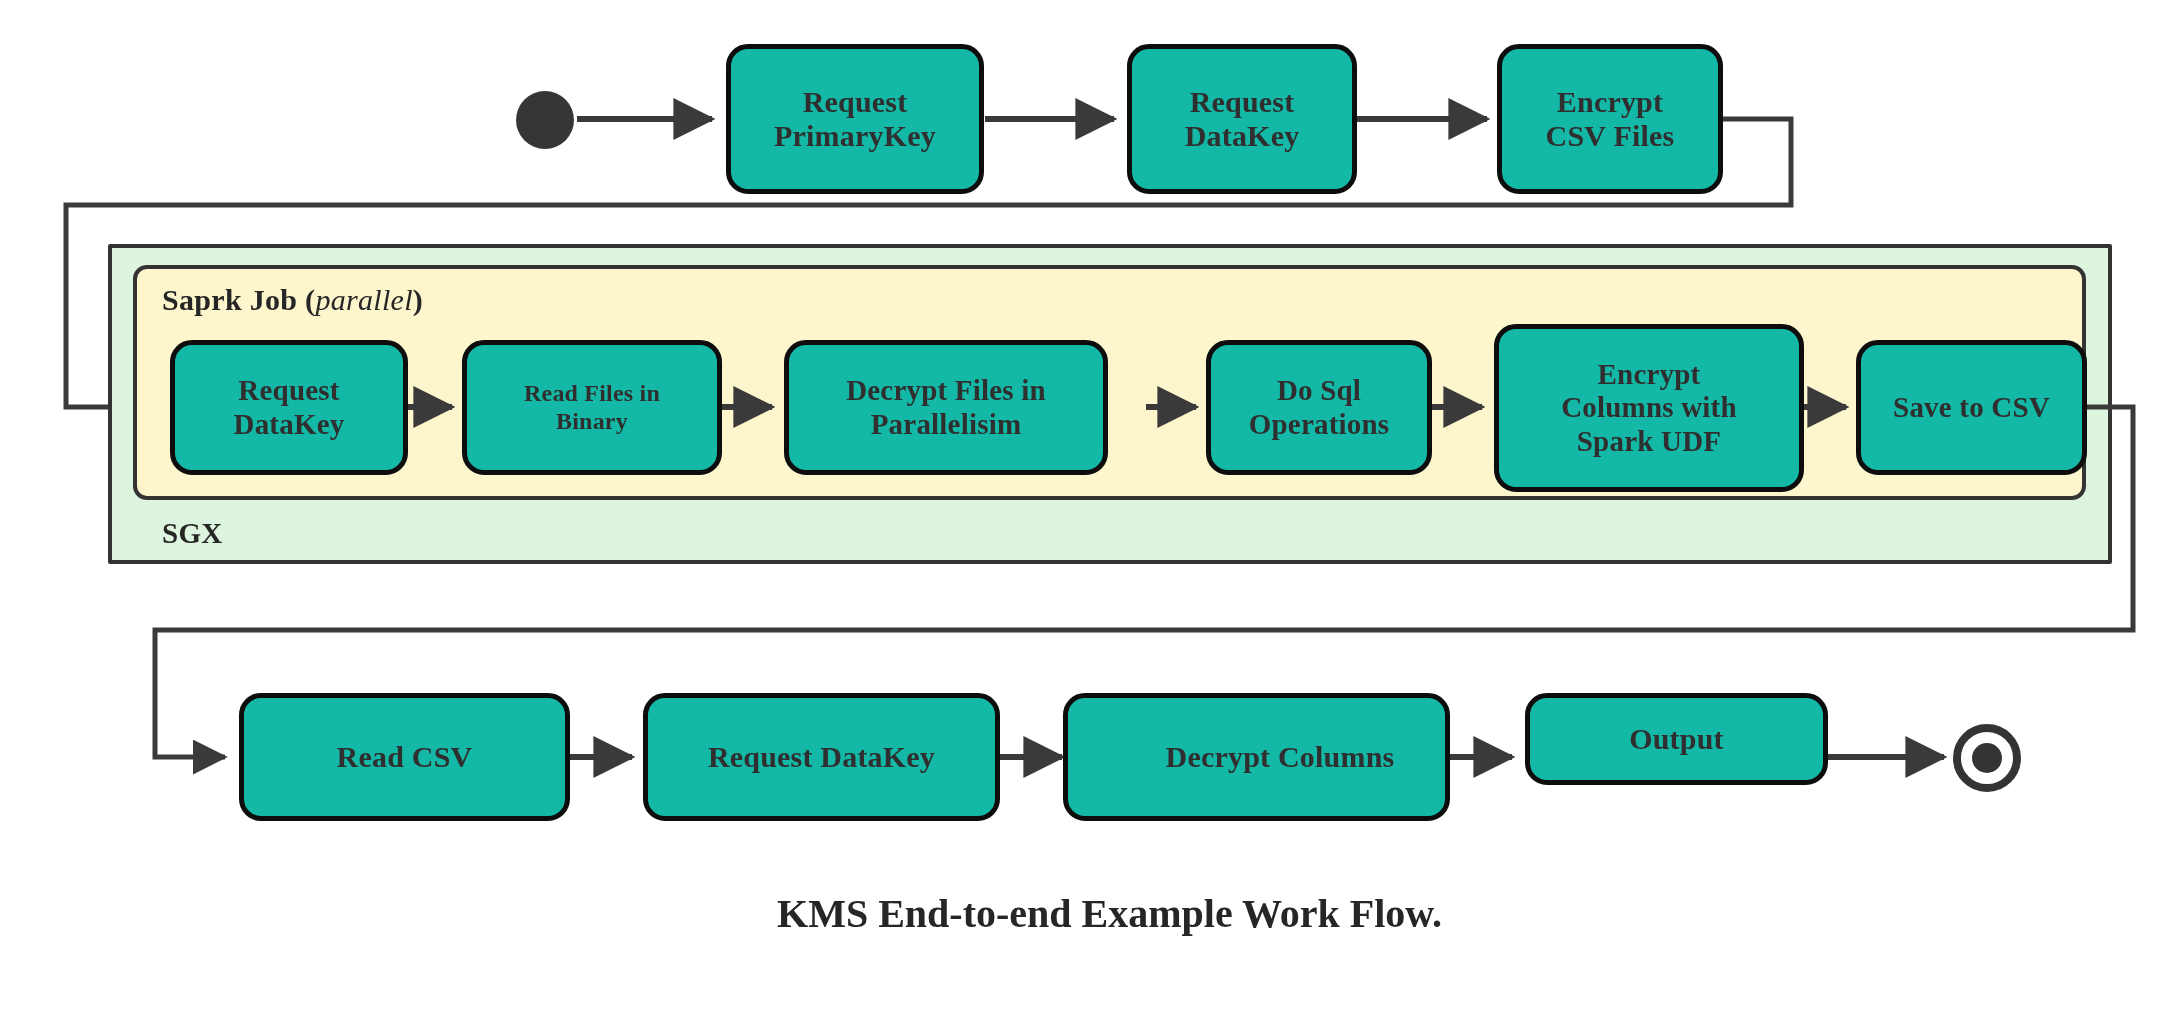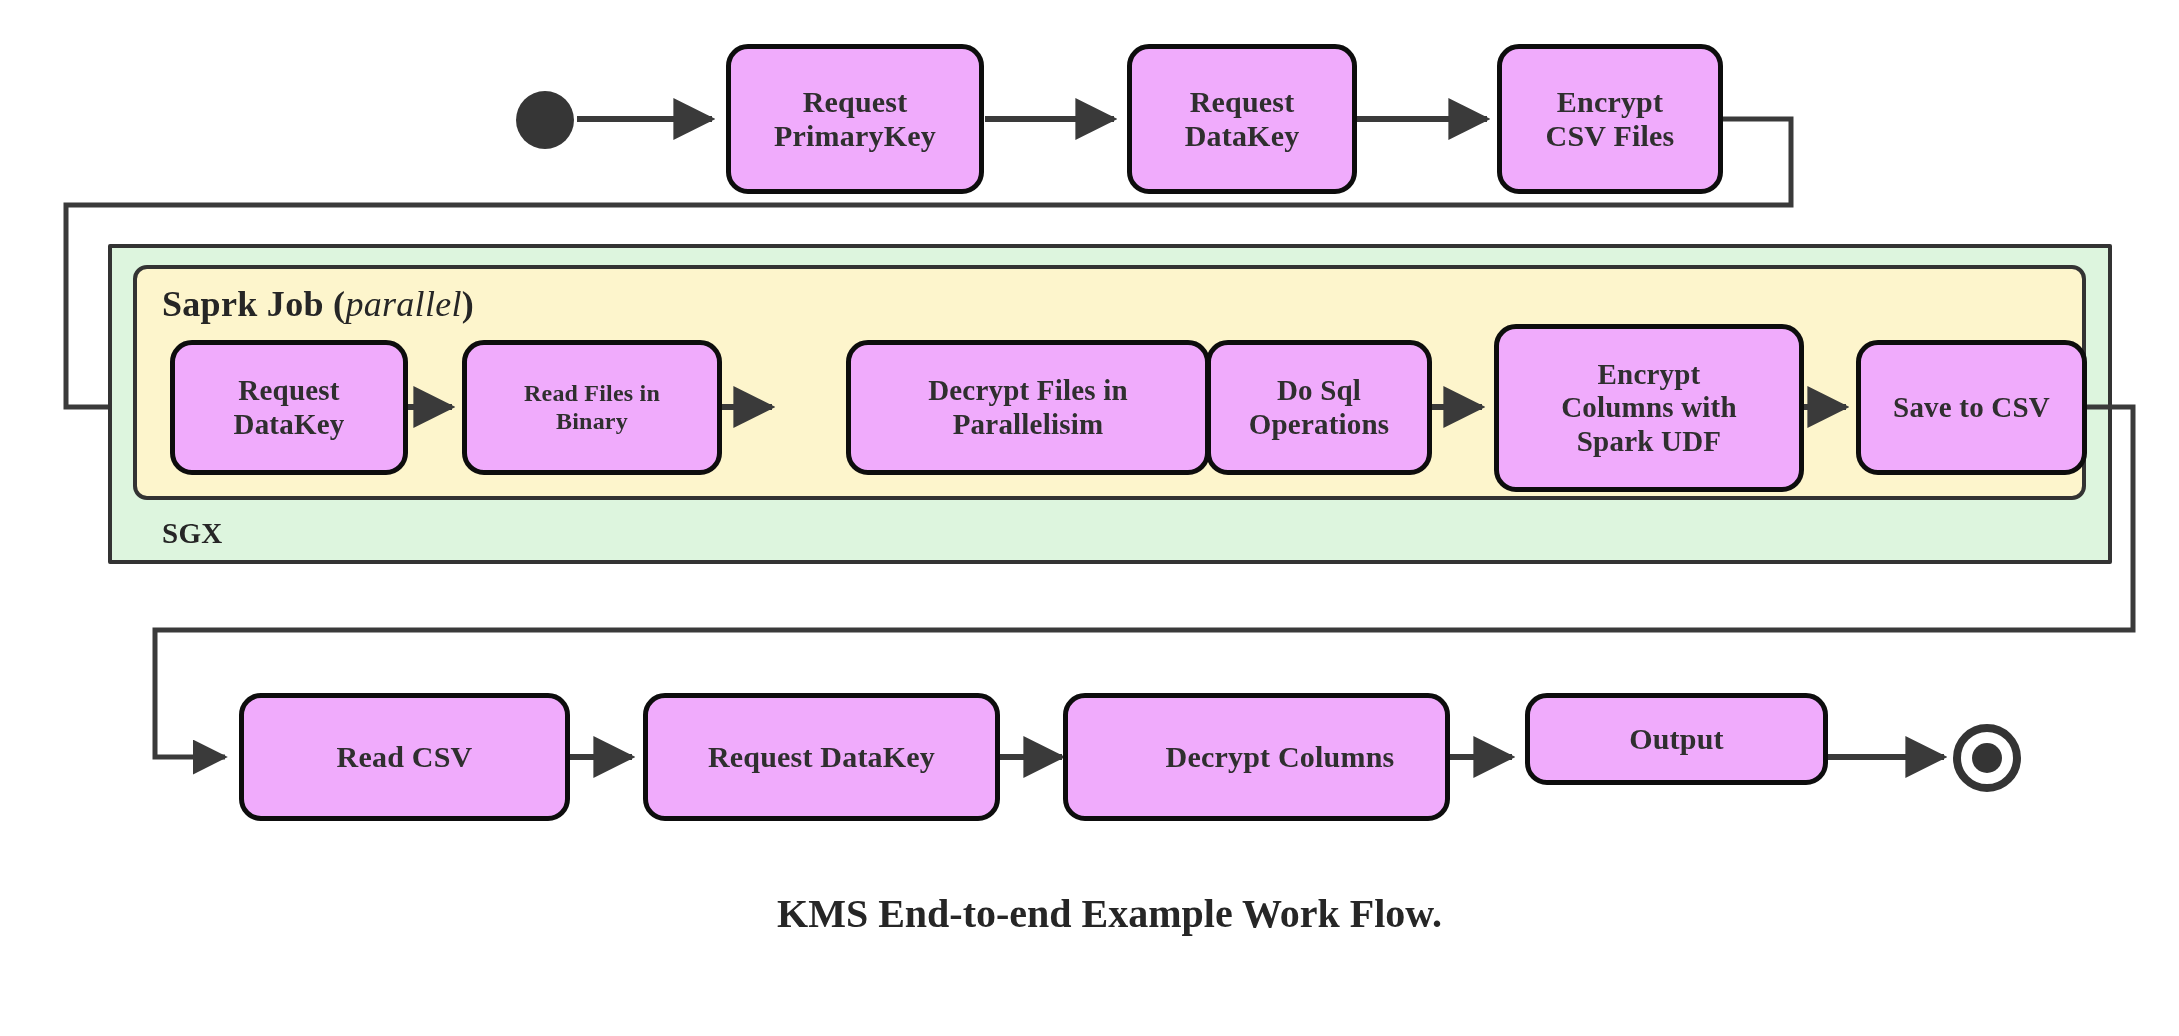--- a/index.html
+++ b/index.html
@@ -44,21 +44,21 @@
   }
   .group-label .paren {
     font-weight: bold;
   }
   .group-label .ital {
     font-style: italic;
     font-weight: normal;
   }
   .node {
     position: absolute;
-    background: #f0abfc;
+    background: #14b8a6;
     border: 5px solid #0d0d0d;
     border-radius: 22px;
     box-sizing: border-box;
     display: flex;
     align-items: center;
     justify-content: center;
     text-align: center;
     font-weight: bold;
     color: #2f2f2f;
     line-height: 1.14;
@@ -120,21 +120,21 @@
 
     <g stroke="#3a3a3a" stroke-width="5" fill="none" stroke-linejoin="miter">
       <path d="M 1722 119 L 1791 119 L 1791 205 L 66 205 L 66 407 L 160 407" marker-end="url(#arrow)"></path>
     </g>
   </svg>
 
   <div class="group-box group-sgx" style="left:108px; top:244px; width:2004px; height:320px; background:#ddf5de;"></div>
 
   <div class="group-box group-spark" style="left:133px; top:265px; width:1953px; height:235px; background:#fdf5cc;"></div>
 
-  <div class="group-label" style="left:162px; top:283px; font-size:36px;text-align:right;">
+  <div class="group-label" style="left:162px; top:283px; font-size:30px;text-align:right;">
     <span>Saprk Job</span>
     <span class="paren">(</span><span class="ital">parallel</span><span class="paren">)</span>
   </div>
 
   <div class="group-label" style="left:162px; top:517px; font-size:29px;">SGX</div>
 
   <svg style="position:absolute;left:0;top:0;width:2179px;height:1036px;" viewBox="0 0 2179 1036">
     <g stroke="#3a3a3a" stroke-width="6" fill="none" stroke-linecap="butt" stroke-linejoin="miter">
 
       <path d="M 408 407 L 452 407" marker-end="url(#arrow2)"></path>
@@ -193,21 +193,21 @@
     </span>
   </div>
 
   <div class="node" style="left:462px; top:340px; width:260px; height:135px; font-size:24px;">
     <span>
       <span>Read Files in</span>
       <span>Binary</span>
     </span>
   </div>
 
-  <div class="node" style="left:846px; top:340px; width:364px; height:135px; font-size:29px;">
+  <div class="node" style="left:784px; top:340px; width:324px; height:135px; font-size:29px;">
     <span>
       <span>Decrypt Files in</span>
       <span>Parallelisim</span>
     </span>
   </div>
 
   <div class="node" style="left:1206px; top:340px; width:226px; height:135px; font-size:29px;">
     <span>
       <span>Do Sql</span>
       <span>Operations</span>

